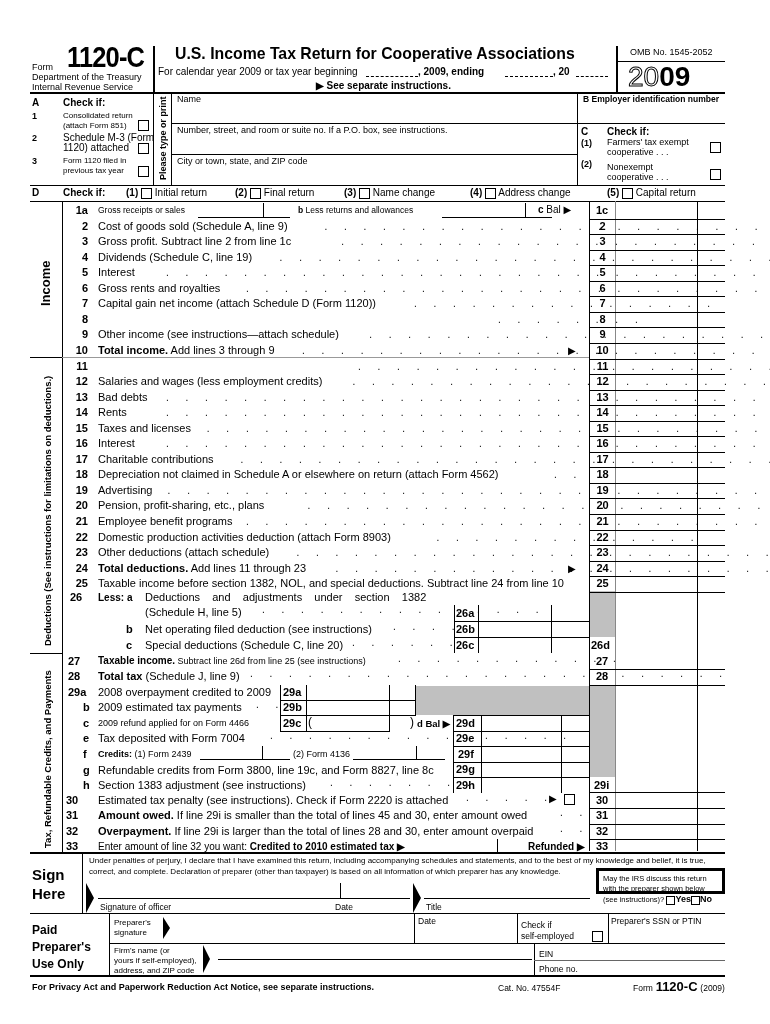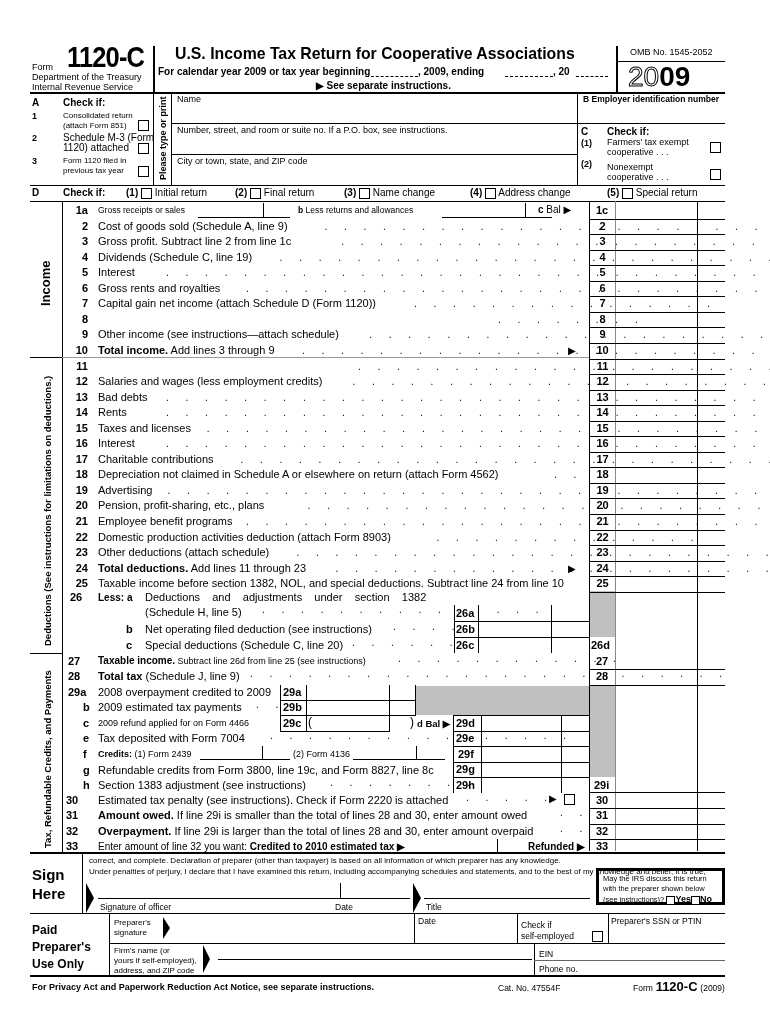--- a/index.html
+++ b/index.html
@@ -20,21 +20,21 @@
 </style>
 </head>
 <body>
 
 <div class="abs" style="left:32px;top:62px;font-size:9px">Form</div>
 <div class="abs" style="left:67px;top:40px;font-size:30px;font-weight:bold;letter-spacing:-1px;transform:scaleX(0.85);transform-origin:left">1120-C</div>
 <div class="abs" style="left:32px;top:72px;font-size:9px">Department of the Treasury</div>
 <div class="abs" style="left:32px;top:82px;font-size:9px">Internal Revenue Service</div>
 <div class="vl2" style="left:153px;top:46px;height:47px"></div>
 <div class="abs" style="left:175px;top:44px;font-size:17px;font-weight:bold;transform:scaleX(0.93);transform-origin:left">U.S. Income Tax Return for Cooperative Associations</div>
-<div class="abs" style="left:158px;top:66px;font-size:10px;font-weight:bold">For calendar year 2009 or tax year beginning</div>
+<div class="abs" style="left:158px;top:66px;font-size:10px;font-weight:normal">For calendar year 2009 or tax year beginning</div>
 <div class="abs" style="left:366px;top:76px;width:52px;border-bottom:1px dashed #000"></div>
 <div class="abs" style="left:418px;top:66px;font-size:10px;font-weight:bold">, 2009, ending</div>
 <div class="abs" style="left:505px;top:76px;width:48px;border-bottom:1px dashed #000"></div>
 <div class="abs" style="left:553px;top:66px;font-size:10px;font-weight:bold">, 20</div>
 <div class="abs" style="left:576px;top:76px;width:32px;border-bottom:1px dashed #000"></div>
 <div class="abs" style="left:316px;top:80px;font-size:10px;font-weight:bold">▶ See separate instructions.</div>
 <div class="vl2" style="left:616px;top:46px;height:47px"></div>
 <div class="abs" style="left:630px;top:47px;font-size:9px">OMB No. 1545-2052</div>
 <div class="hl" style="left:617px;top:61px;width:108px"></div>
 <div class="abs" style="left:628px;top:61px;font-size:28px;font-weight:bold">
@@ -100,21 +100,21 @@
 
 <div class="hl" style="left:30px;top:185px;width:695px"></div>
 
 <div class="abs b" style="left:32px;top:187px;font-size:10px">D</div>
 <div class="abs b" style="left:63px;top:187px;font-size:10px">Check if:</div>
 
 <div class="abs" style="left:126px;top:187px;font-size:10px;white-space:nowrap"><span class="b">(1)</span> <span class="cb"></span> <span>Initial return</span></div>
 <div class="abs" style="left:235px;top:187px;font-size:10px;white-space:nowrap"><span class="b">(2)</span> <span class="cb"></span> <span>Final return</span></div>
 <div class="abs" style="left:344px;top:187px;font-size:10px;white-space:nowrap"><span class="b">(3)</span> <span class="cb"></span> <span>Name change</span></div>
 <div class="abs" style="left:470px;top:187px;font-size:10px;white-space:nowrap"><span class="b">(4)</span> <span class="cb"></span> <span>Address change</span></div>
-<div class="abs" style="left:607px;top:187px;font-size:10px;white-space:nowrap"><span class="b">(5)</span> <span class="cb"></span> <span>Special return</span></div>
+<div class="abs" style="left:607px;top:187px;font-size:10px;white-space:nowrap"><span class="b">(5)</span> <span class="cb"></span> <span>Capital return</span></div>
 
 <div class="hl" style="left:30px;top:201px;width:695px"></div>
 
 <div class="vl" style="left:62px;top:201px;height:650px"></div>
 <div class="vl" style="left:589px;top:201px;height:650px"></div>
 <div class="vl" style="left:615px;top:201px;height:650px;background:#888"></div>
 <div class="vl" style="left:697px;top:201px;height:650px"></div>
 
 <div class="vtext" style="left:38px;top:306px;font-size:13px">Income</div>
 <div class="hl" style="left:30px;top:357px;width:32px"></div>
@@ -242,21 +242,21 @@
 <div class="hl" style="left:589px;top:792px;width:136px"></div>
 <div class="abs b" style="left:66px;top:794px;font-size:11px">30</div>
 <div class="abs" style="left:98px;top:794px;font-size:11px">Estimated tax penalty (see instructions). Check if Form 2220 is attached</div>
 <div class="abs dots" style="left:466px;top:792px">. . . . . .</div>
 <div class="abs" style="left:549px;top:793px;font-size:10px">▶</div>
 <span class="cb abs" style="left:564px;top:794px"></span>
 <div class="abs b" style="left:596px;top:794px;font-size:11px">30</div>
 <div class="abs" style="left:616px;top:793px;width:108px;height:14px"></div>
 <div class="hl" style="left:589px;top:808px;width:136px"></div>
 <div class="abs b" style="left:66px;top:809px;font-size:11px">31</div>
-<div class="abs" style="left:98px;top:809px;font-size:11px;white-space:nowrap"><span class="b">Amount owed.</span><span> If line 29i is smaller than the total of lines 28 and 30, enter amount owed</span></div>
+<div class="abs" style="left:98px;top:809px;font-size:11px;white-space:nowrap"><span class="b">Amount owed.</span><span> If line 29i is smaller than the total of lines 45 and 30, enter amount owed</span></div>
 <div class="abs dots" style="left:560px;top:807px">. .</div>
 <div class="abs b" style="left:596px;top:809px;font-size:11px">31</div>
 <div class="abs" style="left:616px;top:809px;width:108px;height:14px"></div>
 <div class="hl" style="left:589px;top:824px;width:136px"></div>
 <div class="abs b" style="left:66px;top:825px;font-size:11px">32</div>
 <div class="abs" style="left:98px;top:825px;font-size:11px;white-space:nowrap"><span class="b">Overpayment.</span><span> If line 29i is larger than the total of lines 28 and 30, enter amount overpaid</span></div>
 <div class="abs dots" style="left:560px;top:823px">. .</div>
 <div class="abs b" style="left:596px;top:825px;font-size:11px">32</div>
 <div class="abs" style="left:616px;top:824px;width:108px;height:14px"></div>
 <div class="hl" style="left:589px;top:839px;width:136px"></div>
@@ -269,32 +269,32 @@
 <div class="abs" style="left:616px;top:840px;width:108px;height:12px"></div>
 <div class="hl2" style="left:30px;top:852px;width:695px"></div>
 <div class="vl" style="left:62px;top:653px;height:199px"></div>
 
 <div class="vl" style="left:82px;top:853px;height:60px"></div>
 <div class="abs b" style="left:32px;top:865px;font-size:15px;line-height:19px">
     <div>Sign</div>
     <div>Here</div>
   </div>
 <div class="abs" style="left:89px;top:855px;font-size:8px;line-height:11px;width:636px">
+    <div>Under penalties of perjury, I declare that I have examined this return, including accompanying schedules and statements, and to the best of my knowledge and belief, it is true,</div>
     <div>correct, and complete. Declaration of preparer (other than taxpayer) is based on all information of which preparer has any knowledge.</div>
-    <div>Under penalties of perjury, I declare that I have examined this return, including accompanying schedules and statements, and to the best of my knowledge and belief, it is true,</div>
   </div>
 <div class="abs" style="left:86px;top:883px;width:0;height:0;border-top:15px solid transparent;border-bottom:15px solid transparent;border-left:8px solid #000"></div>
 <div class="abs" style="left:98px;top:885px;width:312px;height:14px;border-bottom:1px solid #000"></div>
 <div class="vl" style="left:340px;top:883px;height:16px"></div>
 <div class="abs" style="left:100px;top:902px;font-size:8.5px">Signature of officer</div>
 <div class="abs" style="left:335px;top:902px;font-size:8.5px">Date</div>
 <div class="abs" style="left:413px;top:883px;width:0;height:0;border-top:15px solid transparent;border-bottom:15px solid transparent;border-left:8px solid #000"></div>
 <div class="abs" style="left:424px;top:885px;width:166px;height:14px;border-bottom:1px solid #000"></div>
 <div class="abs" style="left:426px;top:902px;font-size:8.5px">Title</div>
-<div class="abs" style="left:596px;top:868px;width:129px;height:37px;border:3px solid #000;padding:3px 4px;font-size:7.5px;line-height:10px;text-align:justify">
+<div class="abs" style="left:596px;top:868px;width:129px;height:26px;border:3px solid #000;padding:3px 4px;font-size:7.5px;line-height:10px;text-align:justify">
   <div>May the IRS discuss this return</div>
   <div>with the preparer shown below</div>
   <div style="white-space:nowrap"><span>(see instructions)?</span> <span class="cb" style="width:9px;height:9px"></span><span class="b" style="font-size:9px">Yes</span><span class="cb" style="width:9px;height:9px"></span><span class="b" style="font-size:9px">No</span></div>
 </div>
 <div class="hl" style="left:30px;top:913px;width:695px"></div>
 
 <div class="abs b" style="left:32px;top:922px;font-size:12px;line-height:17px">
     <div>Paid</div>
     <div>Preparer's</div>
     <div>Use Only</div>

